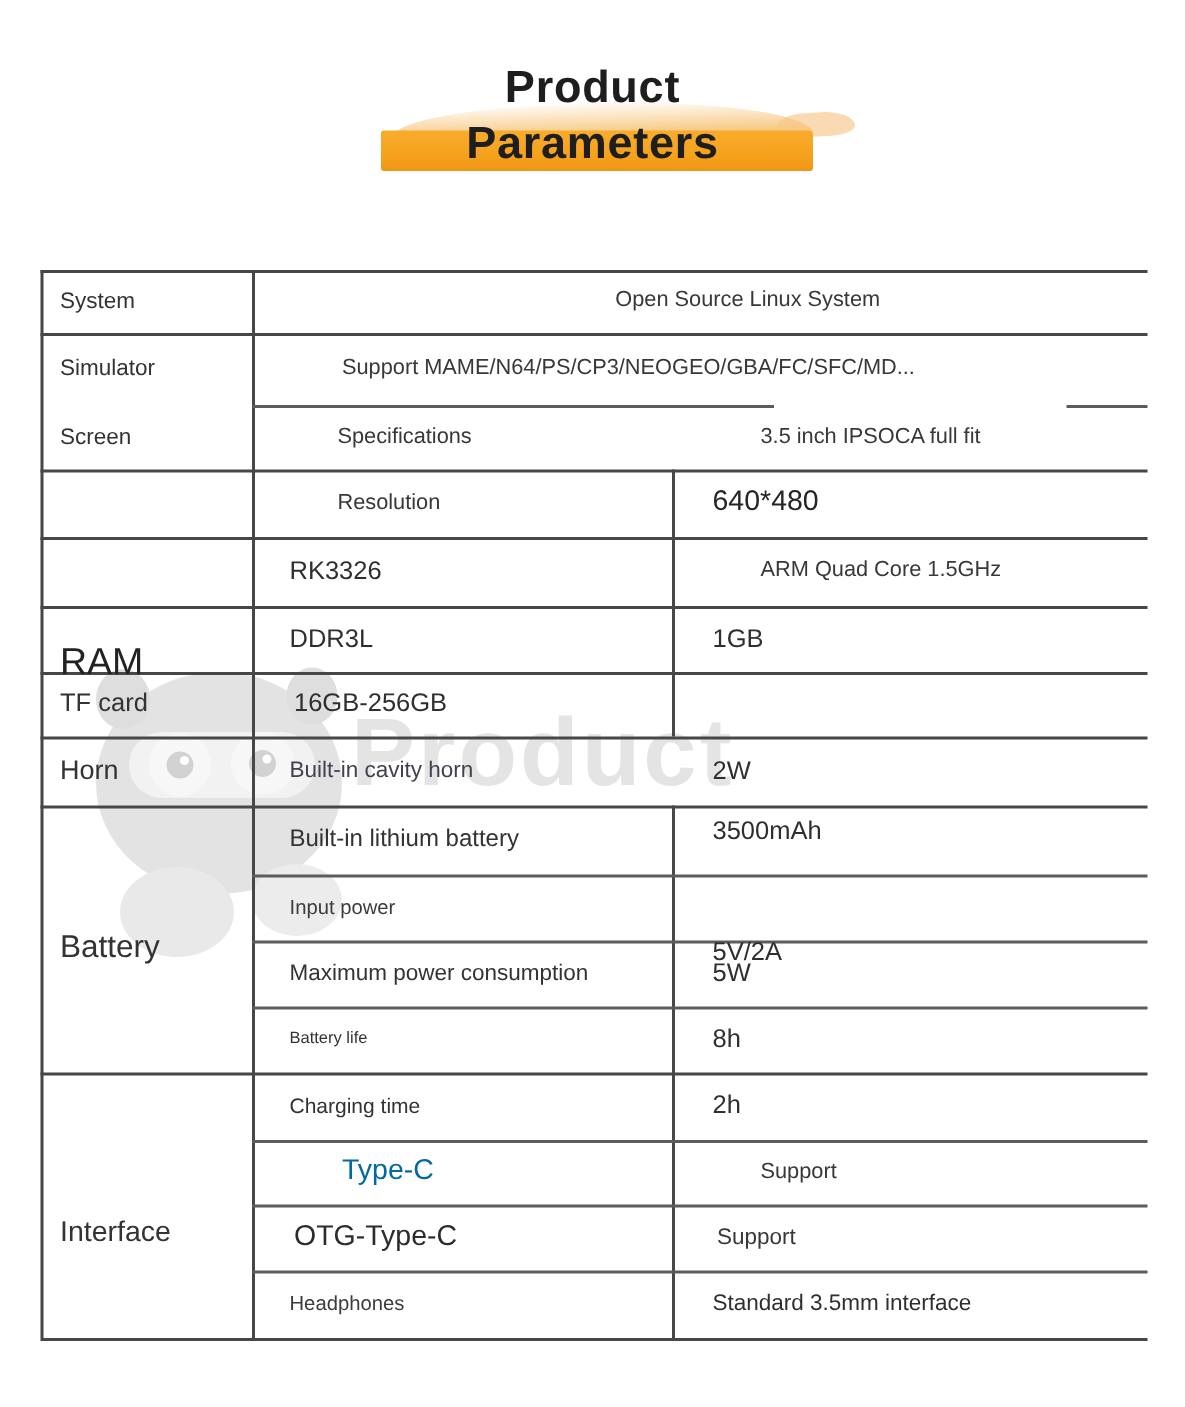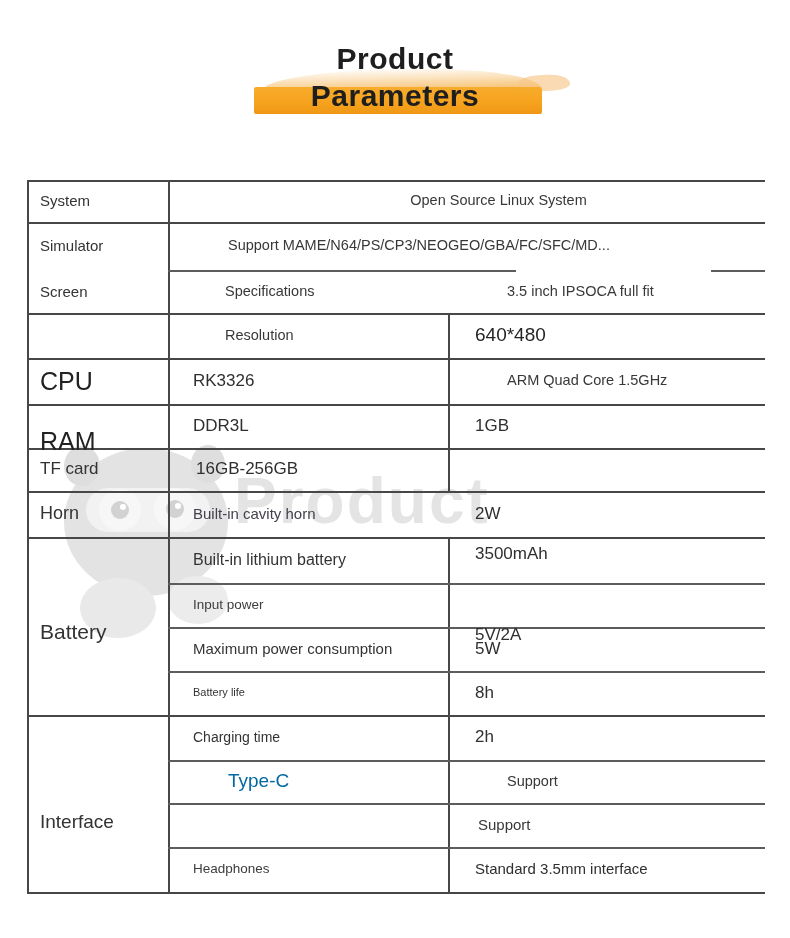--- a/index.html
+++ b/index.html
@@ -97,21 +97,20 @@
   <div class="hline sub" style="left:168px; top:671px; width:597px;"></div>
   <div class="hline" style="left:27px; top:715px; width:738px;"></div>
   <div class="hline sub" style="left:168px; top:760px; width:597px;"></div>
   <div class="hline sub" style="left:168px; top:803px; width:597px;"></div>
   <div class="hline sub" style="left:168px; top:847px; width:597px;"></div>
   <div class="hline" style="left:27px; top:892px; width:738px;"></div>
 
   <div class="cell lab" style="top:180px; height:42px; font-size:15px;">System</div>
   <div class="cell lab" style="top:222px; height:48px; font-size:15px;">Simulator</div>
   <div class="cell lab" style="top:270px; height:43px; font-size:15px;">Screen</div>
-  <div class="cell lab fs-big" style="top:358px; height:46px;">CPU</div>
   <div class="cell lab fs-big" style="top:404px; height:44px;margin-top:15px;">RAM</div>
   <div class="cell lab" style="top:448px; height:43px; font-size:17px;">TF card</div>
   <div class="cell lab" style="top:491px; height:46px; font-size:18px;">Horn</div>
   <div class="cell lab" style="top:537px; height:178px; padding-top:12px; font-size:21px; box-sizing:border-box;">Battery</div>
   <div class="cell lab" style="top:715px; height:177px; padding-top:38px; font-size:19px; box-sizing:border-box;">Interface</div>
 
   <div class="cell fs-reg" style="left:168px; width:597px; top:180px; height:42px; justify-content:center;">Open Source Linux System</div>
 
   <div class="cell fs-reg" style="left:196px; width:560px; top:222px; height:48px;">Support MAME/N64/PS/CP3/NEOGEO/GBA/FC/SFC/MD...</div>
 
@@ -143,20 +142,21 @@
 
   <div class="cell mid" style="top:671px; height:44px; font-size:11px;">Battery life</div>
   <div class="cell val fs-med" style="top:671px; height:44px;">8h</div>
 
   <div class="cell mid" style="top:715px; height:45px; font-size:14px;">Charging time</div>
   <div class="cell val fs-med" style="top:715px; height:45px;">2h</div>
 
   <div class="cell fs-reg" style="left:196px; width:250px; top:760px; height:43px; font-size:19px; color:#0369a1;">Type-C</div>
   <div class="cell val fs-reg" style="top:760px; height:43px;">Support</div>
 
+  <div class="cell" style="left:196px; width:250px; top:803px; height:44px; font-size:19px; color:#2c2c2c;">OTG-Type-C</div>
   <div class="cell" style="left:478px; width:280px; top:803px; height:44px; font-size:15px; color:#383838;">Support</div>
 
   <div class="cell mid fs-sm" style="top:847px; height:45px;">Headphones</div>
   <div class="cell val" style="top:847px; height:45px; font-size:15px; color:#2f2f2f;">
     <span class="wrap">Standard 3.5mm interface</span>
   </div>
 
 </div>
 
 </body></html>

